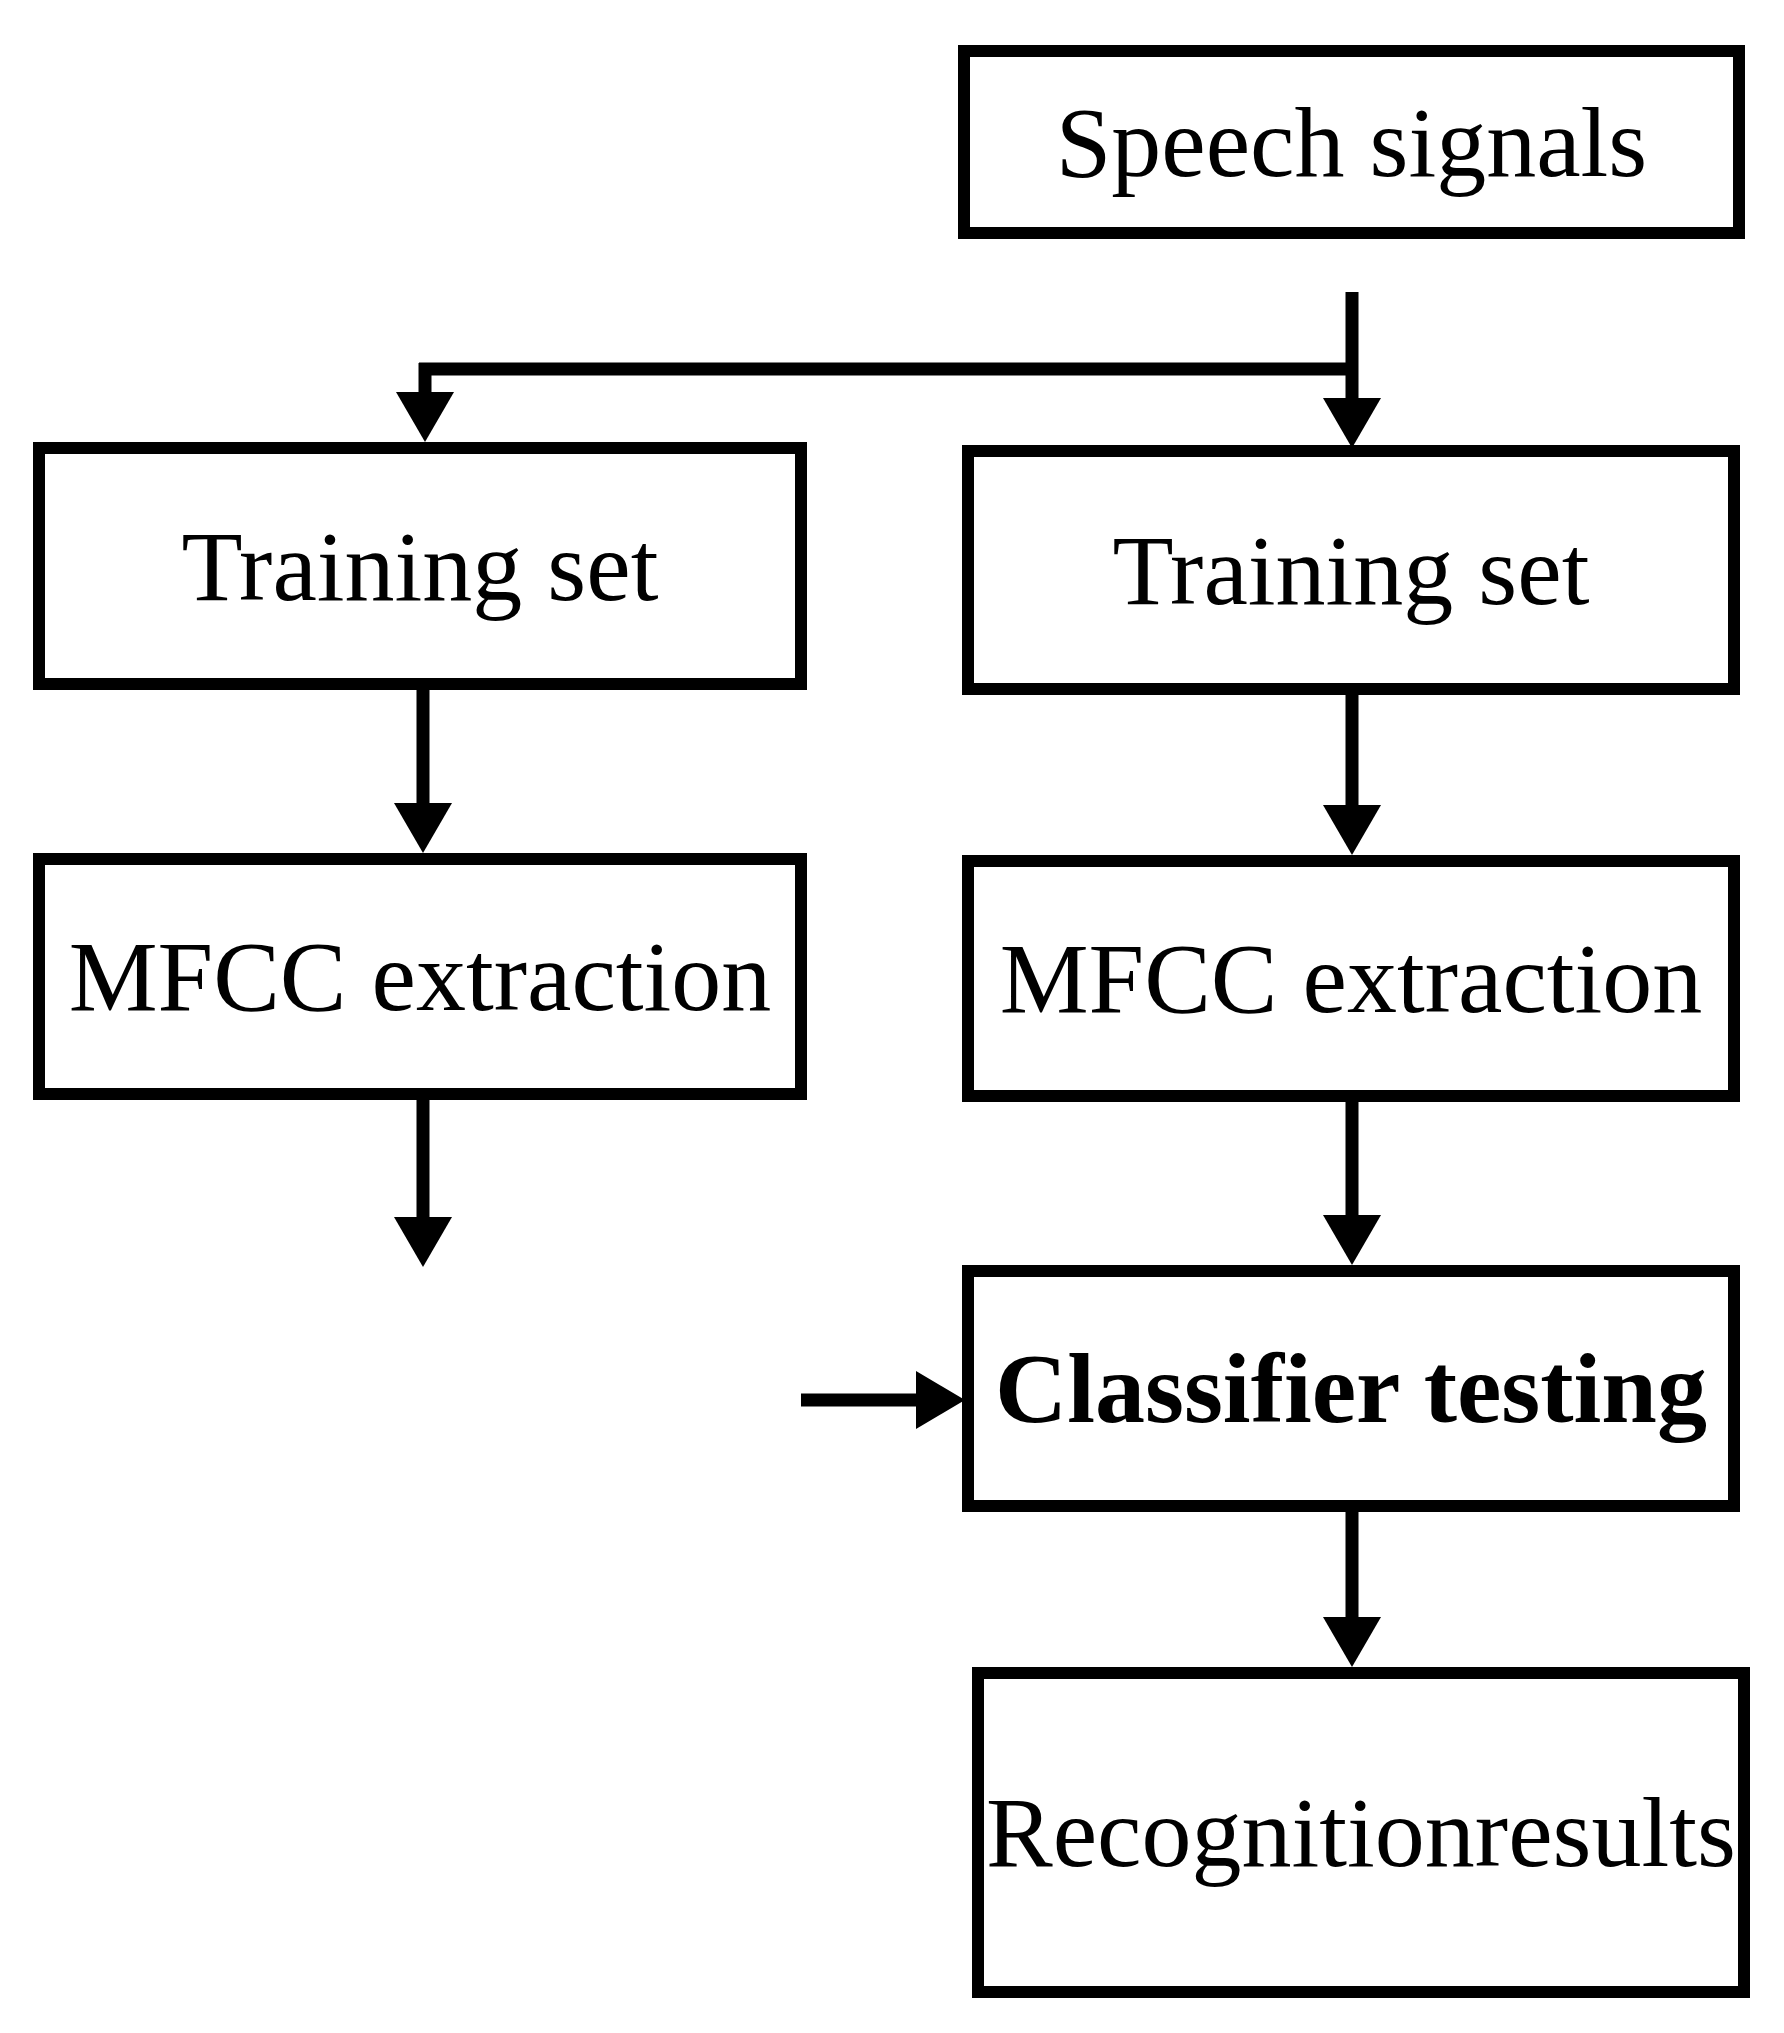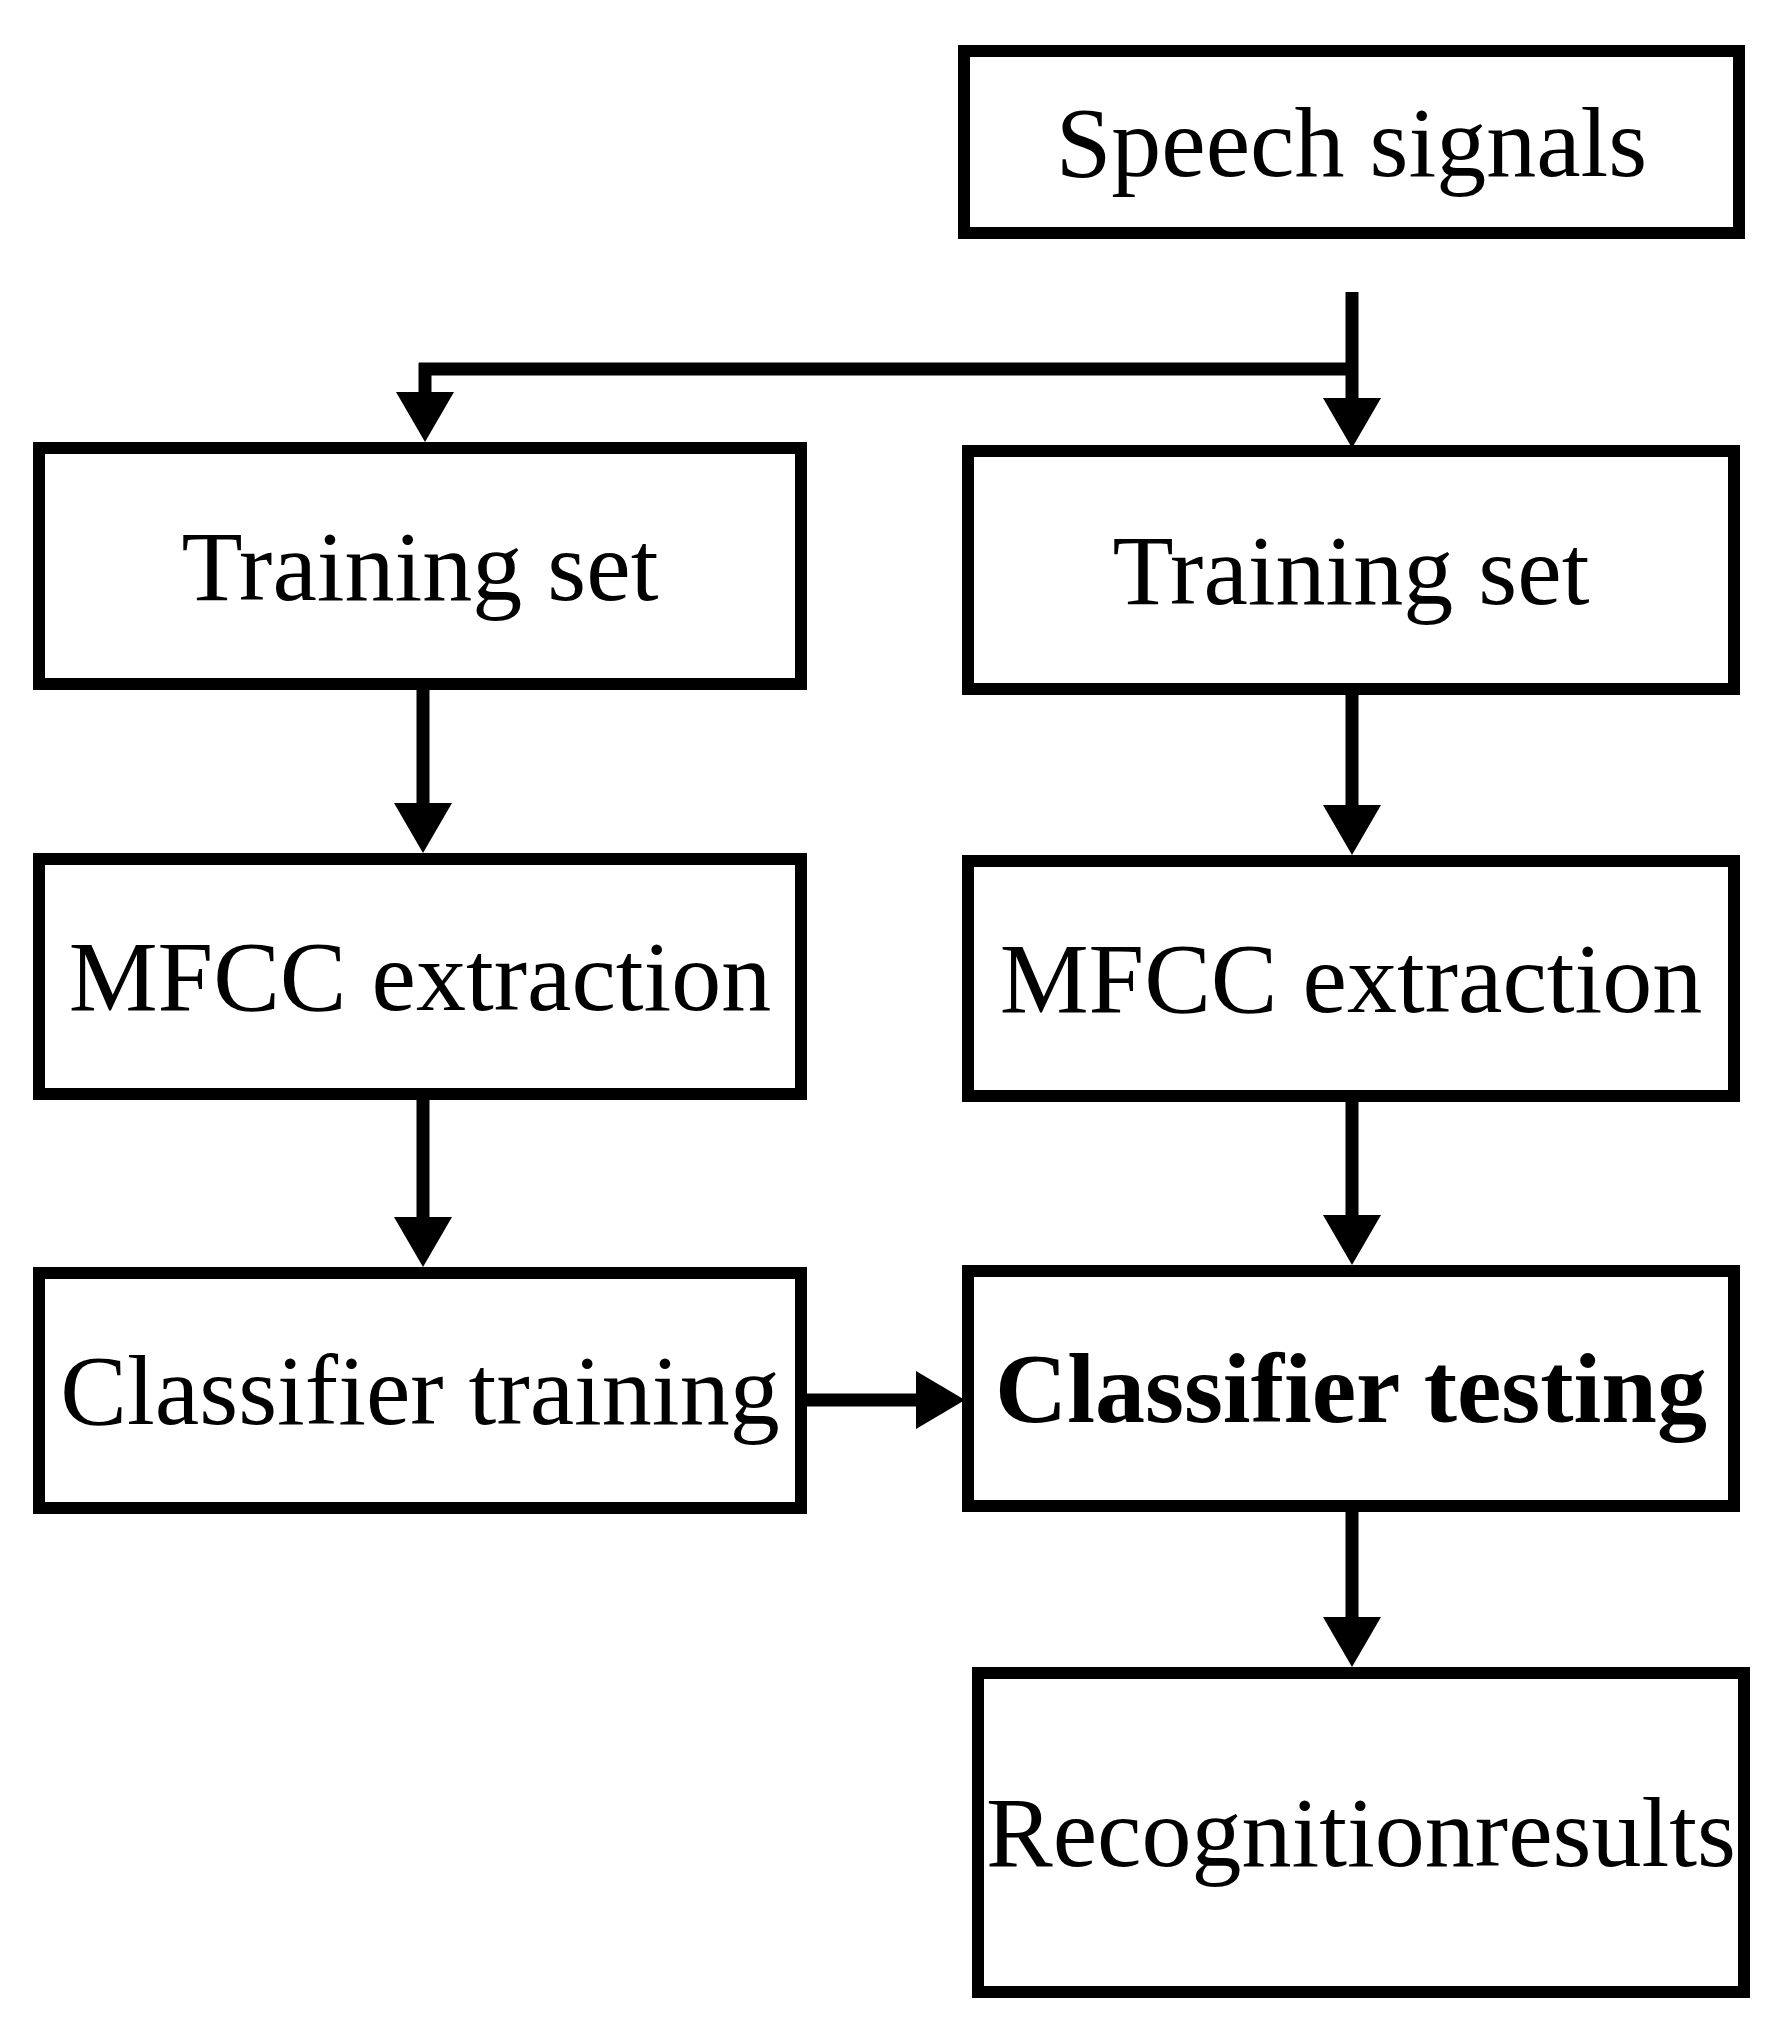--- a/index.html
+++ b/index.html
@@ -91,23 +91,20 @@
   </div>
 
   <div class="node" id="node-mfcc-extraction-train">
     <span>MFCC extraction</span>
   </div>
 
   <div class="node" id="node-mfcc-extraction-test">
     <span>MFCC extraction</span>
   </div>
 
-  <div class="node" id="node-classifier-training">
-    <span>Classifier training</span>
-  </div>
 
   <div class="node" id="node-classifier-testing">
     <span>Classifier testing</span>
   </div>
 
   <div class="node" id="node-recognition-results">
     <span>Recognition</span>
     <span>results</span>
   </div>
 

